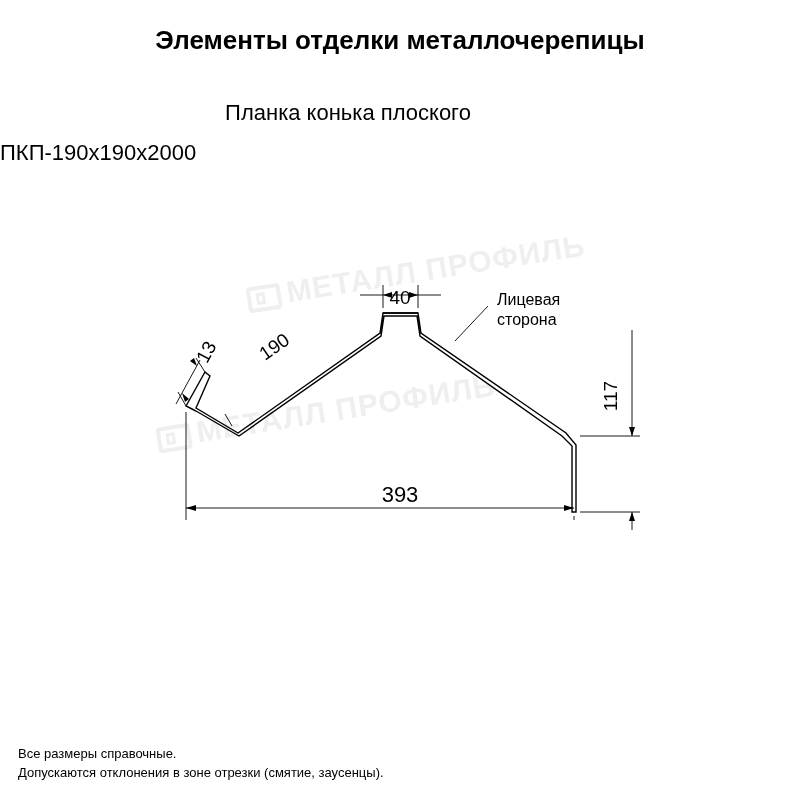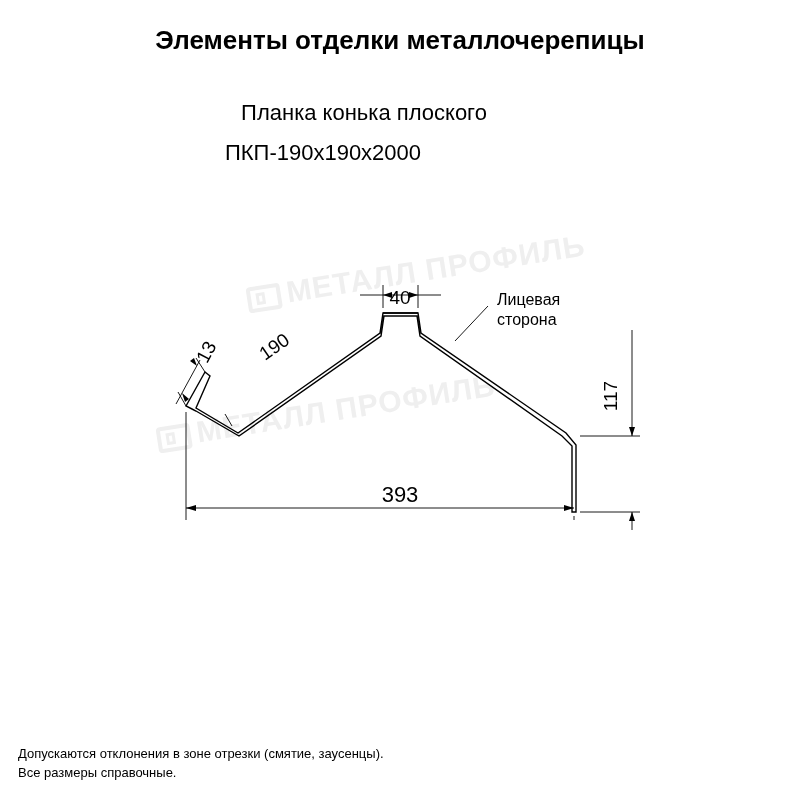--- a/index.html
+++ b/index.html
@@ -26,32 +26,31 @@
     left: 0;
     top: 25px;
     width: 800px;
     text-align: center;
     font-size: 26px;
     font-weight: bold;
     letter-spacing: 0px;
   }
   .title-sub {
     position: absolute;
-    left: 16px;
+    left: 0;
     top: 100px;
     width: 696px;
     text-align: center;
     font-size: 22px;
   }
   .title-code {
     position: absolute;
     left: 0;
     top: 140px;
     width: 646px;
-    text-align: center;
     font-size: 22px;
   }
   .drawing {
     position: absolute;
     left: 0;
     top: 200px;
     width: 800px;
     height: 420px;
     text-decoration: underline;
   }
@@ -205,17 +204,17 @@
         <line x1="186" y1="308" x2="574" y2="308"></line>
         <path d="M 186,308 L 196,305 L 196,311 Z" fill="#000000" stroke="none"></path>
         <path d="M 574,308 L 564,305 L 564,311 Z" fill="#000000" stroke="none"></path>
       </g>
       <text x="400" y="302" font-size="22" text-anchor="middle">393</text>
 
     </svg>
   </div>
 
   <div class="footer">
+    <div>Все размеры справочные.</div>
     <div>Допускаются отклонения в зоне отрезки (смятие, заусенцы).</div>
-    <div>Все размеры справочные.</div>
   </div>
 
 </div>
 
 </body></html>

